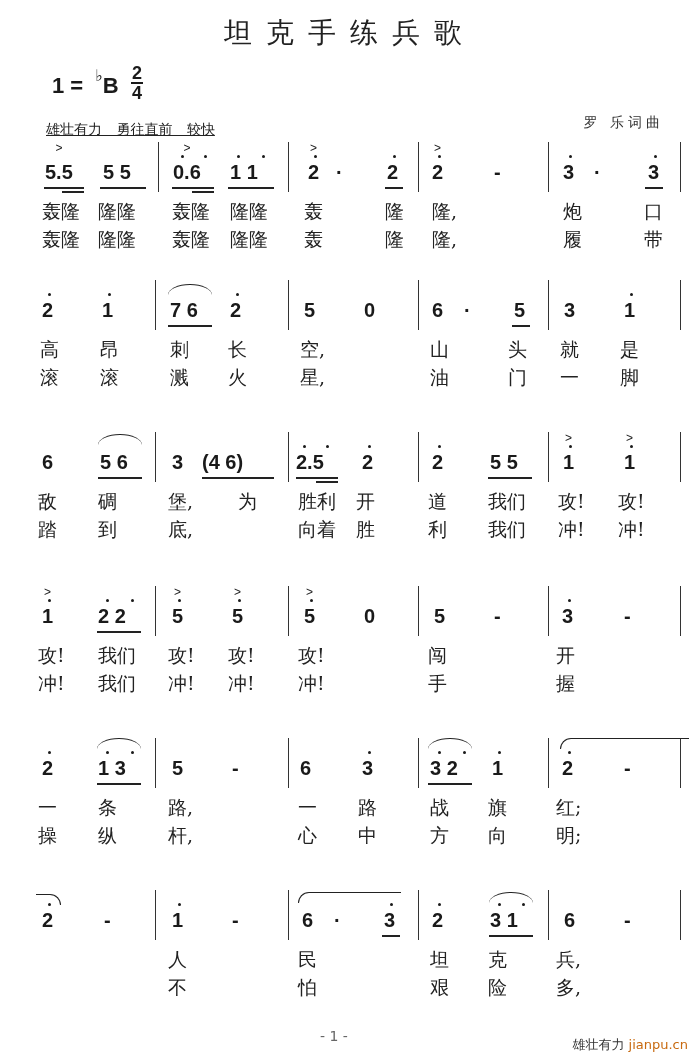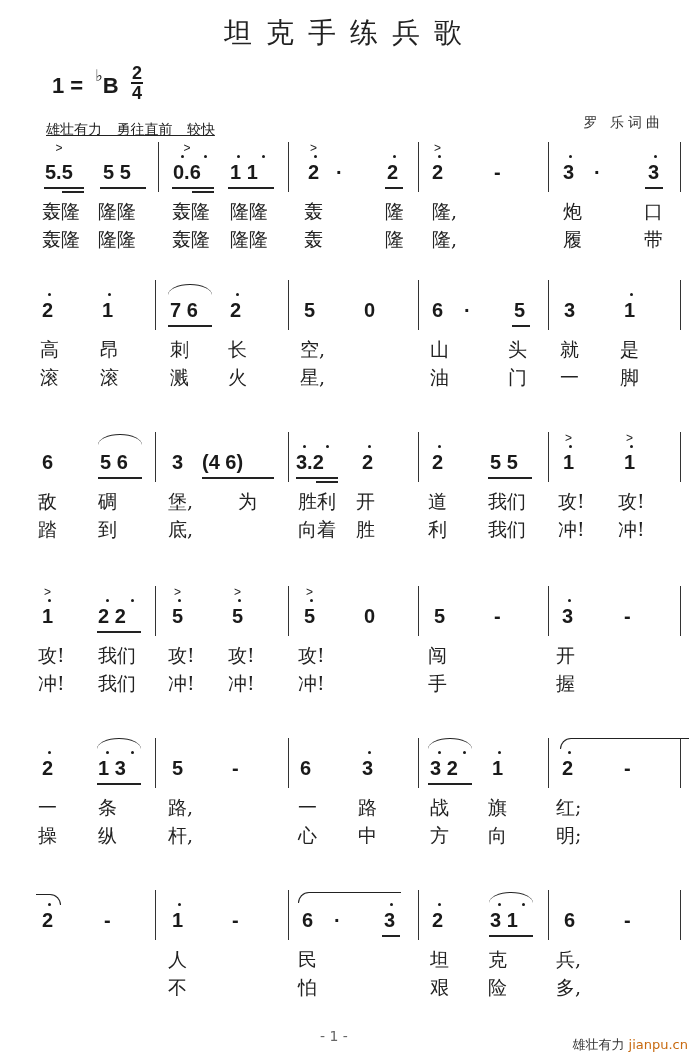--- a/index.html
+++ b/index.html
@@ -158,21 +158,21 @@
     <div class="row" style="top: 450px;">
       <div class="bar" style="left: 155px;"></div>
       <div class="bar" style="left: 288px;"></div>
       <div class="bar" style="left: 418px;"></div>
       <div class="bar" style="left: 548px;"></div>
       <div class="bar" style="left: 680px;"></div>
       <div class="note" style="left: 42px;"><span>6</span></div>
       <div class="note" style="left: 100px;"><span>5 6</span></div>
       <div class="note" style="left: 172px;"><span>3</span></div>
       <div class="note" style="left: 202px;"><span>(4 6)</span></div>
-      <div class="note" style="left: 296px;"><span>3.2</span></div>
+      <div class="note" style="left: 296px;"><span>2.5</span></div>
       <div style="position: absolute; left: 303px; top: -5px; width: 3px; height: 3px; border-radius: 50%; background: rgb(26, 26, 26);"></div>
       <div style="position: absolute; left: 326px; top: -5px; width: 3px; height: 3px; border-radius: 50%; background: rgb(26, 26, 26);"></div>
       <div class="note" style="left: 362px;"><span>2</span></div>
       <div style="position: absolute; left: 368px; top: -5px; width: 3px; height: 3px; border-radius: 50%; background: rgb(26, 26, 26);"></div>
       <div class="note" style="left: 432px;"><span>2</span></div>
       <div style="position: absolute; left: 438px; top: -5px; width: 3px; height: 3px; border-radius: 50%; background: rgb(26, 26, 26);"></div>
       <div class="note" style="left: 490px;"><span>5 5</span></div>
       <div class="note" style="left: 563px;"><span>1</span><span class="accent">&gt;</span></div>
       <div style="position: absolute; left: 569px; top: -5px; width: 3px; height: 3px; border-radius: 50%; background: rgb(26, 26, 26);"></div>
       <div class="note" style="left: 624px;"><span>1</span><span class="accent">&gt;</span></div>

